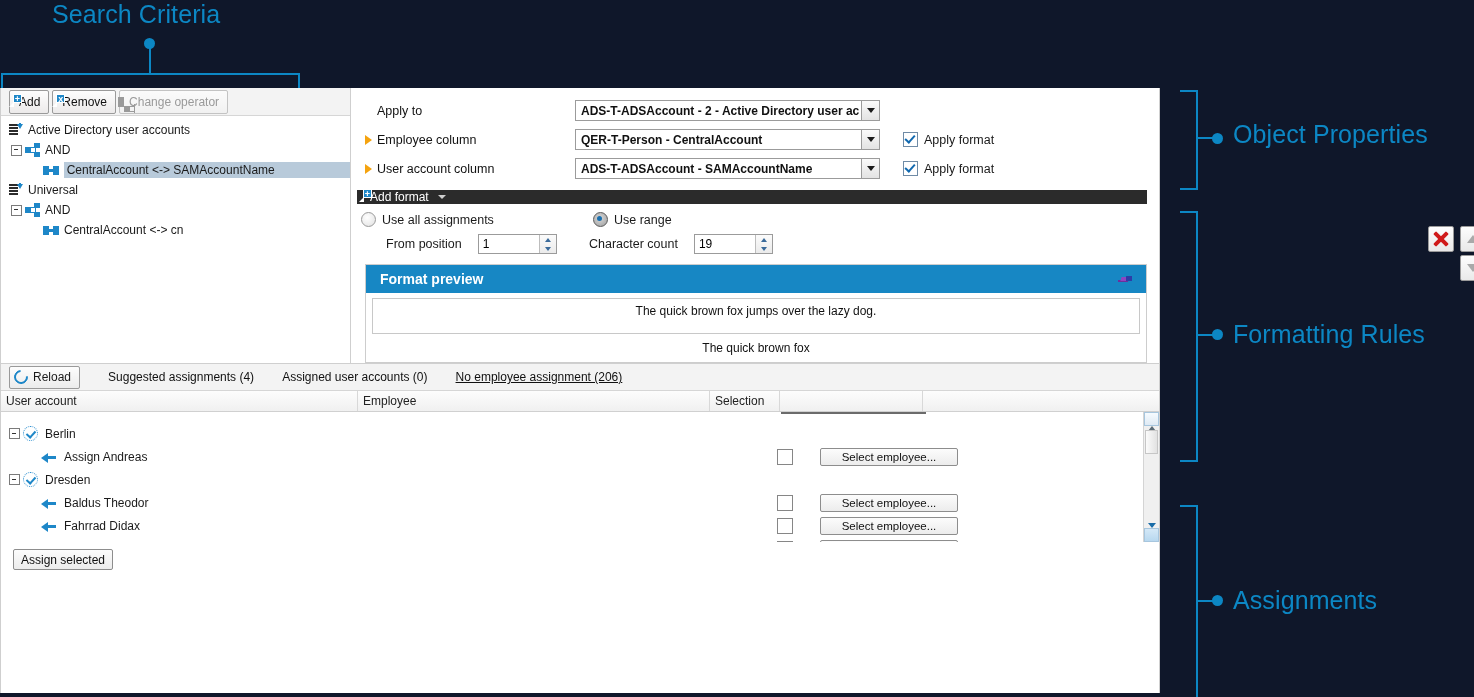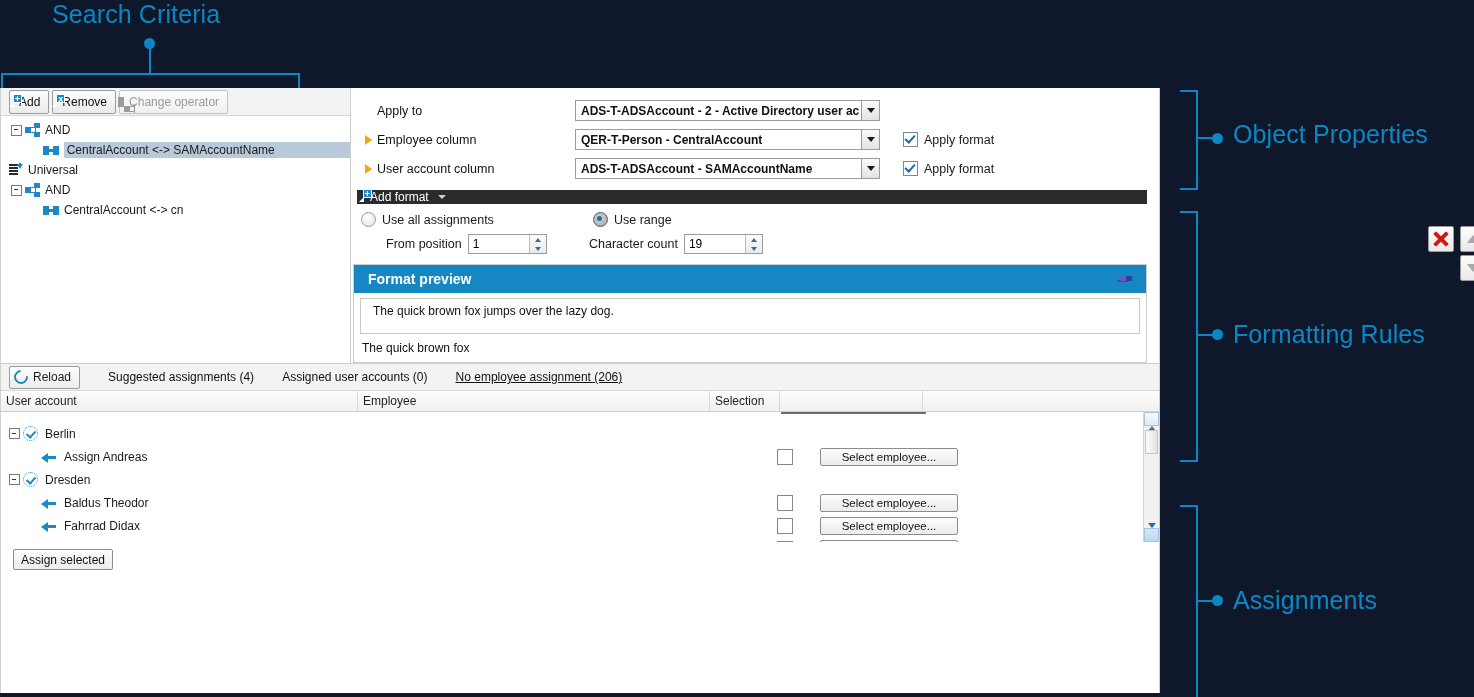--- a/index.html
+++ b/index.html
@@ -223,21 +223,21 @@
     border: 1px solid #9a9a9a;
     background: radial-gradient(circle at 40% 35%, #ffffff, #e0e0e0);
     position: relative; flex: none;
   }
   .radio.on { border-color: #5a5a5a; background: radial-gradient(circle at 45% 40%,#d9d9d9,#9d9d9d); }
   .radio.on::after {
     content: ""; position: absolute; left: 3px; top: 3px;
     width: 5px; height: 5px; border-radius: 50%; background: #1a6fae;
   }
   .col-a { width: 232px; }
-  .spin-row { display: flex; align-items: center; gap: 6px; font-size: 12.5px; }
+  .spin-row { display: flex; align-items: center; gap: 16px; font-size: 12.5px; }
   .spinner {
     display: flex; height: 20px; border: 1px solid #9b9b9b;
     background: #fff; box-sizing: border-box;
   }
   .spinner input {
     border: none; outline: none; width: 54px;
     padding-left: 4px; font-size: 12px;
     font-family: "Liberation Sans", sans-serif; background: transparent;
   }
   .spinner .sp {
@@ -268,23 +268,23 @@
   .arrow-up-g { width:0;height:0;border-left:6px solid transparent;border-right:6px solid transparent;border-bottom:8px solid #a9a9a9;position:relative; }
   .arrow-dn-g { width:0;height:0;border-left:6px solid transparent;border-right:6px solid transparent;border-top:8px solid #a9a9a9; }
   .xmark { position: relative; width: 16px; height: 16px; }
   .xmark i { position: absolute; left: 6px; top: -1px; width: 4px; height: 18px;
     background: #d01a1a; border-radius: 1px; }
   .xmark i:first-child { transform: rotate(45deg); }
   .xmark i:last-child { transform: rotate(-45deg); }
 
   
   .preview-box {
-    margin: 10px 12px 0 2px;
+    margin: 10px 12px 0 14px;
     border: 1px solid #cdcdcd; background: #fff;
-    height: 138px; box-sizing: border-box;
+    height: 138px; box-sizing: border-box; text-align: center;
   }
   .preview-head {
     height: 28px; background: #1787c4; color: #fff;
     display: flex; align-items: center; justify-content: space-between;
     padding: 0 12px 0 14px; font-size: 14px; font-weight: bold;
   }
   .pin-icon { width: 16px; height: 12px; position: relative; }
   .pin-icon i { position: absolute; display: block; }
   .pin-icon .p1 { left: 3px; top: 4px; width: 7px; height: 4px;
     background: #8f44c0; transform: skewX(-18deg); }
@@ -444,20 +444,33 @@
           <div class="tbtn disabled">
             <span class="ic">
               <span class="ic-oper gray"><i class="sq1"></i><i class="sq2"></i><i class="sq3"></i><i class="l1"></i><i class="l2"></i><i class="l3"></i></span>
             </span>
             <span>Change operator</span>
           </div>
         </div>
 
         <div class="tree-body">
 
+          <div class="tnode" style="padding-left:8px;">
+            <span class="ic-list">
+              <span class="bars">
+                  <b></b>
+                  <b></b>
+                  <b></b>
+                  <b></b>
+                </span>
+              <span class="arwstem"></span>
+                <span class="arw"></span>
+            </span>
+            <span class="lbl">Active Directory user accounts</span>
+          </div>
 
           <div class="tnode" style="padding-left:10px;">
             <span class="expander"></span>
             <span class="ic-oper">
                 <i class="sq1"></i>
                 <i class="sq2"></i>
                 <i class="sq3"></i>
                 <i class="l1"></i>
                 <i class="l2"></i>
                 <i class="l3"></i>

